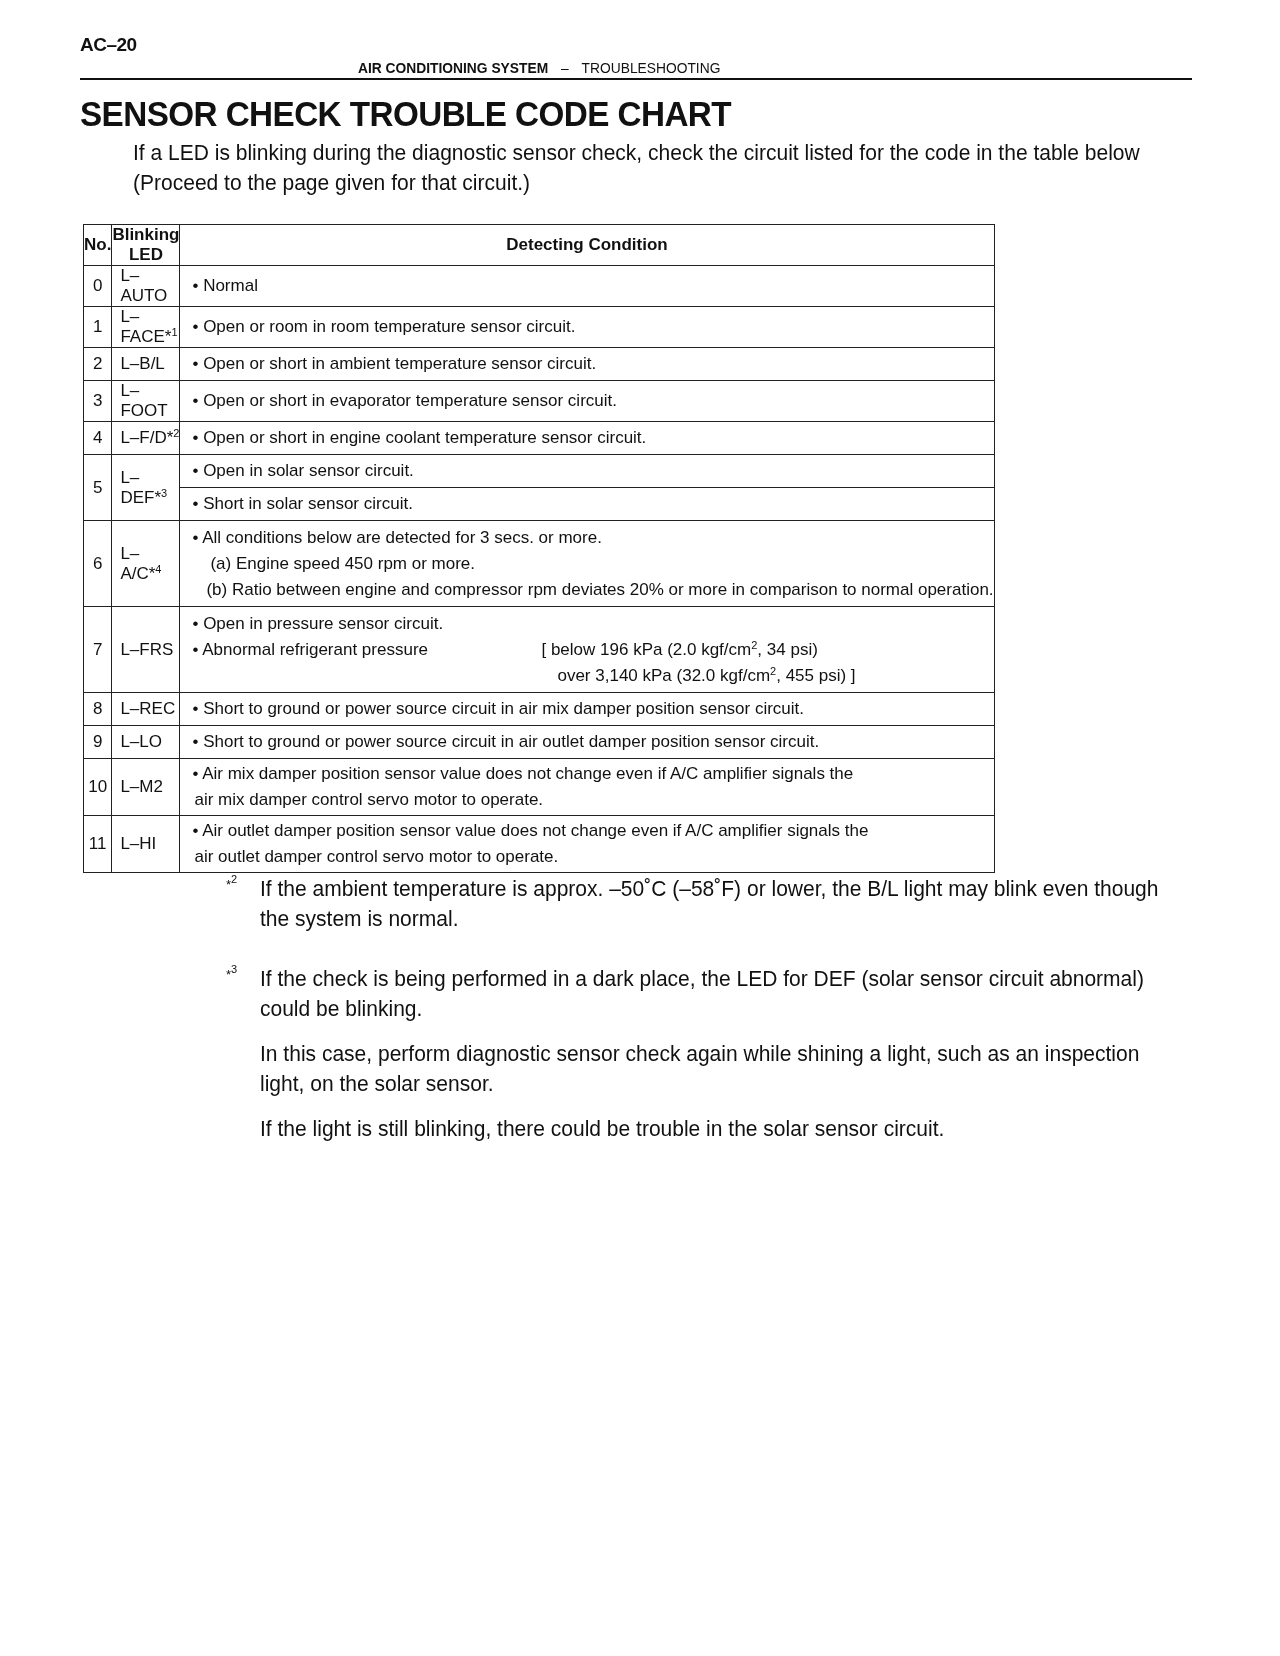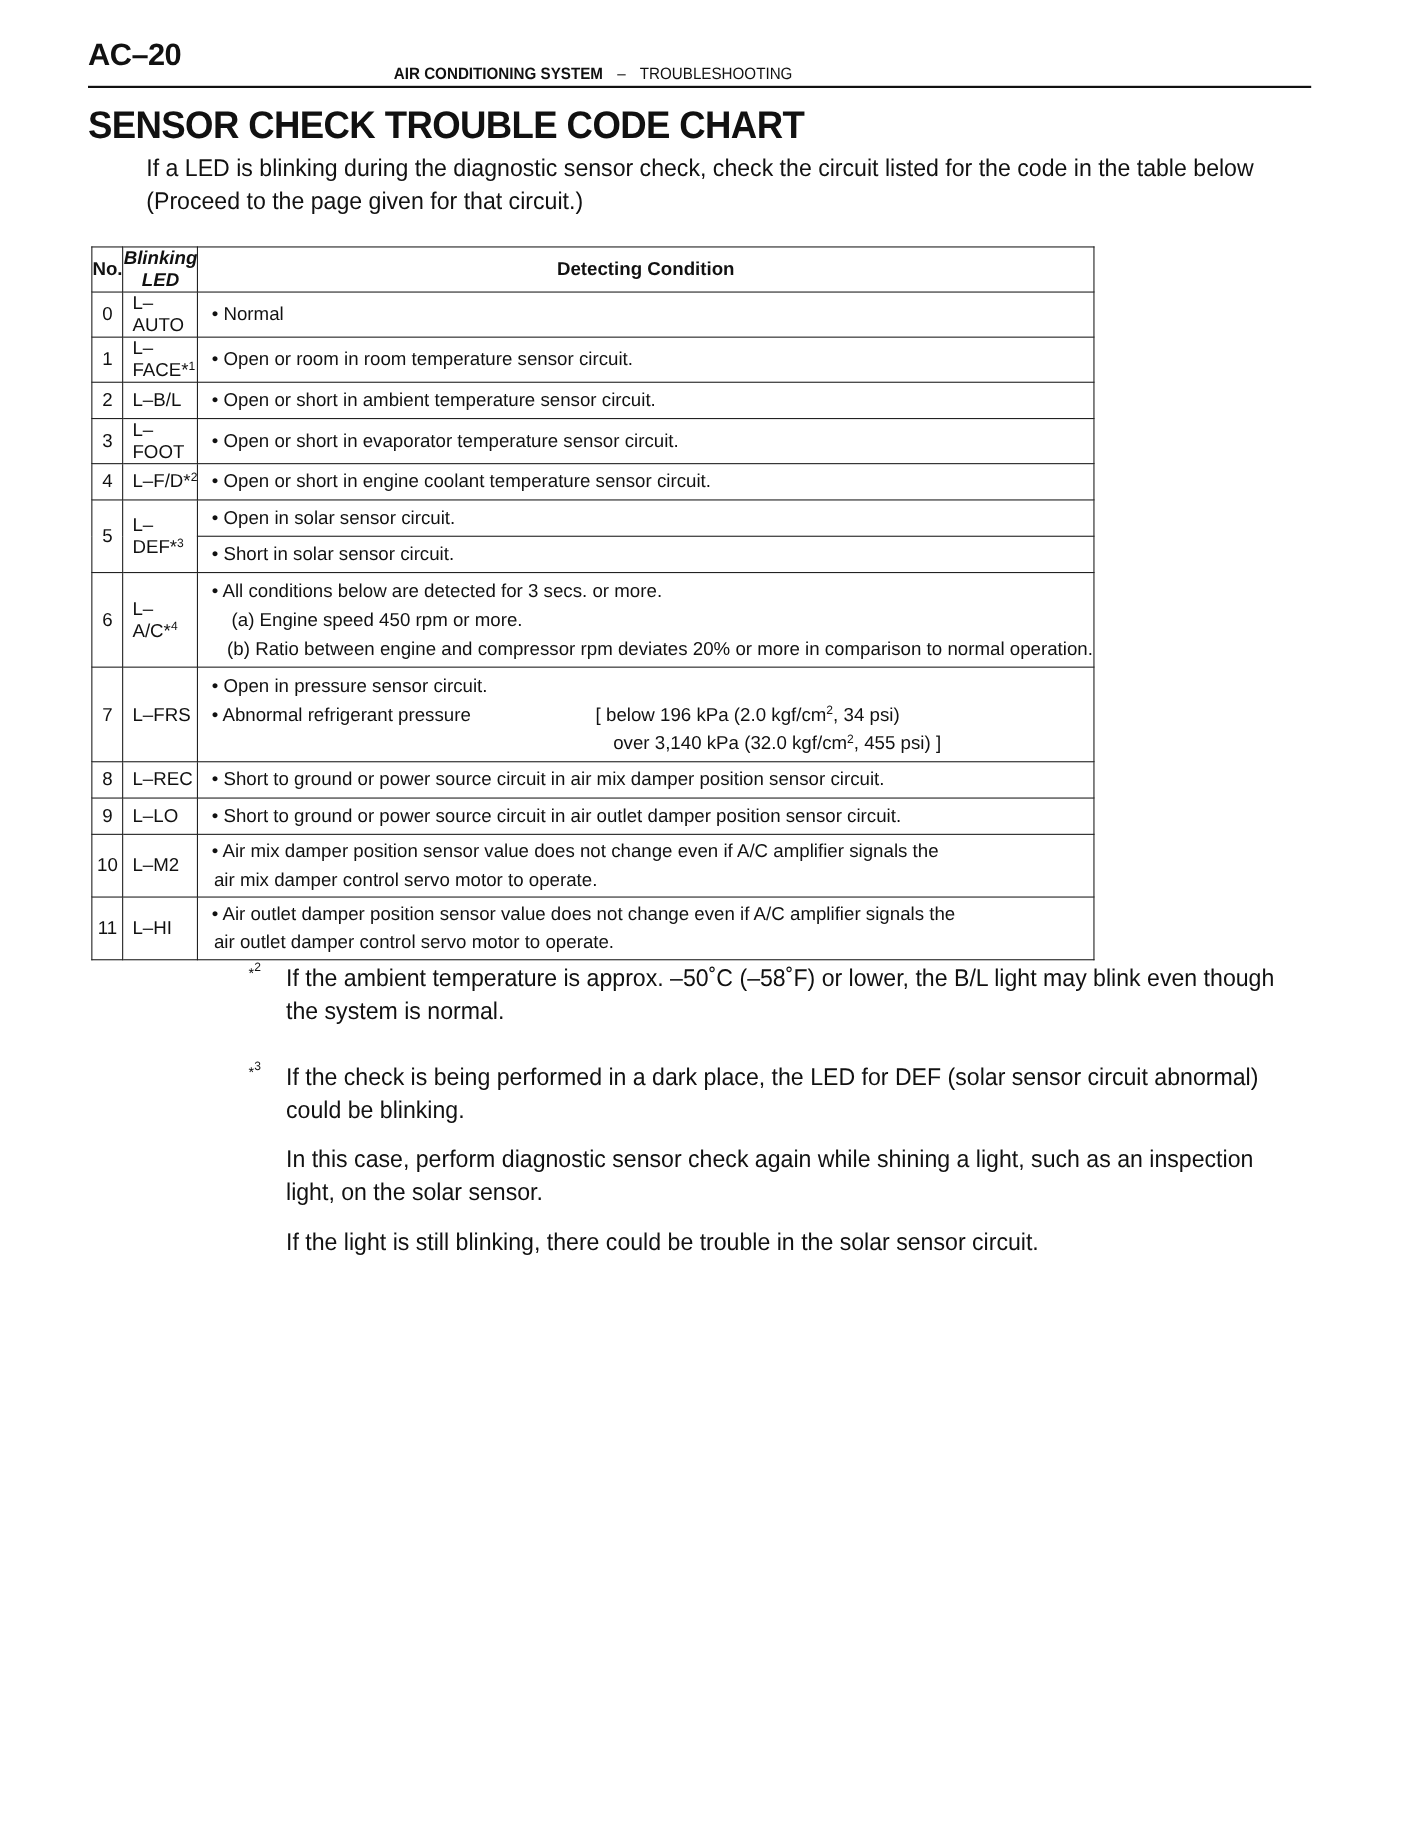--- a/index.html
+++ b/index.html
@@ -2,21 +2,21 @@
 <html><head>
 <meta charset="utf-8">
 <style>
   html, body { margin: 0; padding: 0; background: #ffffff; }
   body {
     width: 1280px; height: 1656px; position: relative; overflow: hidden;
     font-family: "Liberation Sans", sans-serif; color: #111;
   }
   .page-id {
     position: absolute; left: 80px; top: 34px;
-    font-size: 28px; font-weight: bold; letter-spacing: -0.5px;
+    font-size: 19px; font-weight: bold; letter-spacing: -0.5px;
   }
   .running-head {
     position: absolute; left: 358px; top: 59px; font-size: 15px;
     transform: scaleX(0.92); transform-origin: left top;
   }
   .running-head .sect { font-weight: bold; }
   .running-head .dash { margin: 0 14px; }
   .head-rule {
     position: absolute; left: 80px; top: 78px; width: 1112px; height: 0;
     border-top: 2px solid #111;
@@ -35,21 +35,21 @@
 
   table.codes {
     position: absolute; left: 83px; top: 224px; width: 902px;
     border-collapse: collapse; font-size: 17px;
   }
   table.codes th, table.codes td {
     border: 1.5px solid #222; vertical-align: middle; padding: 0;
   }
   table.codes th { font-weight: bold; height: 34px; }
   table.codes th.c-no { width: 57px; }
-  table.codes th.c-led { width: 138px; font-style: italic; }
+  table.codes th.c-led { width: 138px; }
   table.codes td.no { text-align: center; }
   table.codes td.led { padding-left: 8px; }
   table.codes td.cond { padding-left: 12px; }
   .r1 { height: 33px; }
   .r-multi3 { height: 86px; }
   .r-multi2 { height: 57px; margin-top: 32px; }
   .cond .line { line-height: 26px; white-space: nowrap; }
   .cond .line.indent-a { padding-left: 18px; }
   .cond .line.indent-b { padding-left: 14px; }
   .cond .line.cont { padding-left: 2px; }

